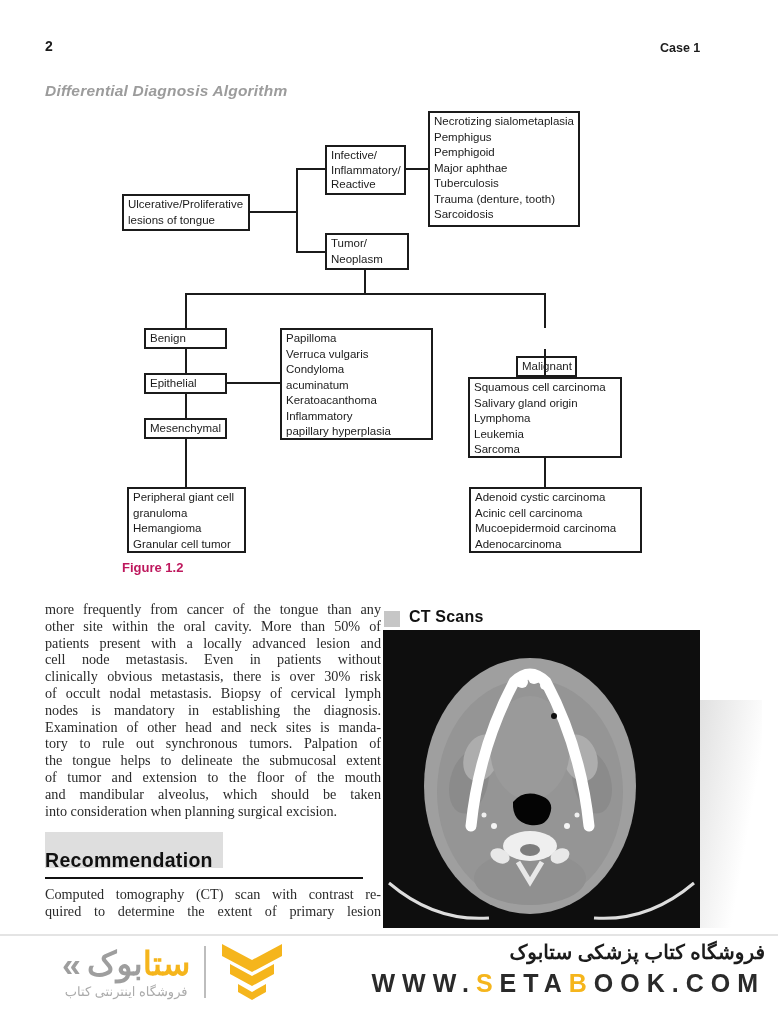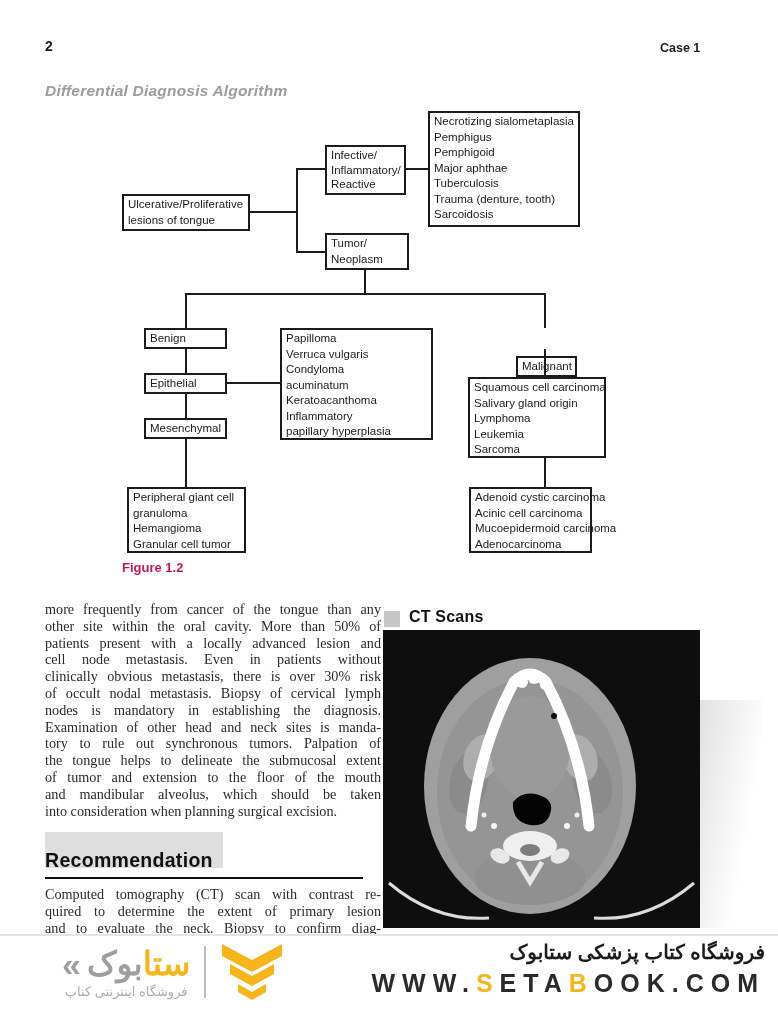--- a/index.html
+++ b/index.html
@@ -92,26 +92,26 @@
   <div class="fc-box" style="left:144px; top:373px; width:83px; height:21px;">Epithelial</div>
   <div class="fc-box" style="left:144px; top:418px; width:83px; height:21px;">Mesenchymal</div>
   <div class="fc-box" style="left:280px; top:328px; width:153px; height:112px;">Papilloma
 Verruca vulgaris
 Condyloma
 acuminatum
 Keratoacanthoma
 Inflammatory
 papillary hyperplasia</div>
   <div class="fc-box" style="left:516px; top:320px; width:61px; height:21px;margin-top:36px;">Malignant</div>
-  <div class="fc-box" style="left:468px; top:377px; width:138px; height:81px;">Squamous cell carcinoma
+  <div class="fc-box" style="left:468px; top:377px; width:154px; height:81px;">Squamous cell carcinoma
 Salivary gland origin
 Lymphoma
 Leukemia
 Sarcoma</div>
-  <div class="fc-box" style="left:469px; top:487px; width:123px; height:66px;">Adenoid cystic carcinoma
+  <div class="fc-box" style="left:469px; top:487px; width:173px; height:66px;">Adenoid cystic carcinoma
 Acinic cell carcinoma
 Mucoepidermoid carcinoma
 Adenocarcinoma</div>
   <div class="fc-box" style="left:127px; top:487px; width:119px; height:66px;">Peripheral giant cell
 granuloma
 Hemangioma
 Granular cell tumor</div>
 
   <div class="fc-line" style="left:250px; top:211px; width:48px; height:2px;"></div>
   <div class="fc-line" style="left:296px; top:168px; width:2px; height:85px;"></div>
@@ -145,21 +145,20 @@
       <div>of tumor and extension to the floor of the mouth</div>
       <div>and mandibular alveolus, which should be taken</div>
       <div>into consideration when planning surgical excision.</div>
     </div>
 
   <div class="rec-band"></div>
   <div class="rec-heading">Recommendation</div>
   <div class="rec-paragraph justify-block">
       <div>Computed tomography (CT) scan with contrast re-</div>
       <div>quired to determine the extent of primary lesion</div>
-      <div>and to evaluate the neck. Biopsy to confirm diag-</div>
     </div>
 
   <div class="ct-bullet"></div>
   <div class="ct-heading">CT Scans</div>
   <div class="ct-image">
     <svg width="317" height="298" viewBox="0 0 317 298" xmlns="http://www.w3.org/2000/svg">
       <rect x="0" y="0" width="317" height="298" fill="#0e0e0e"></rect>
 
       <ellipse cx="147" cy="156" rx="106" ry="128" fill="#9f9f9f"></ellipse>
       <ellipse cx="147" cy="162" rx="93" ry="113" fill="#959595"></ellipse>

